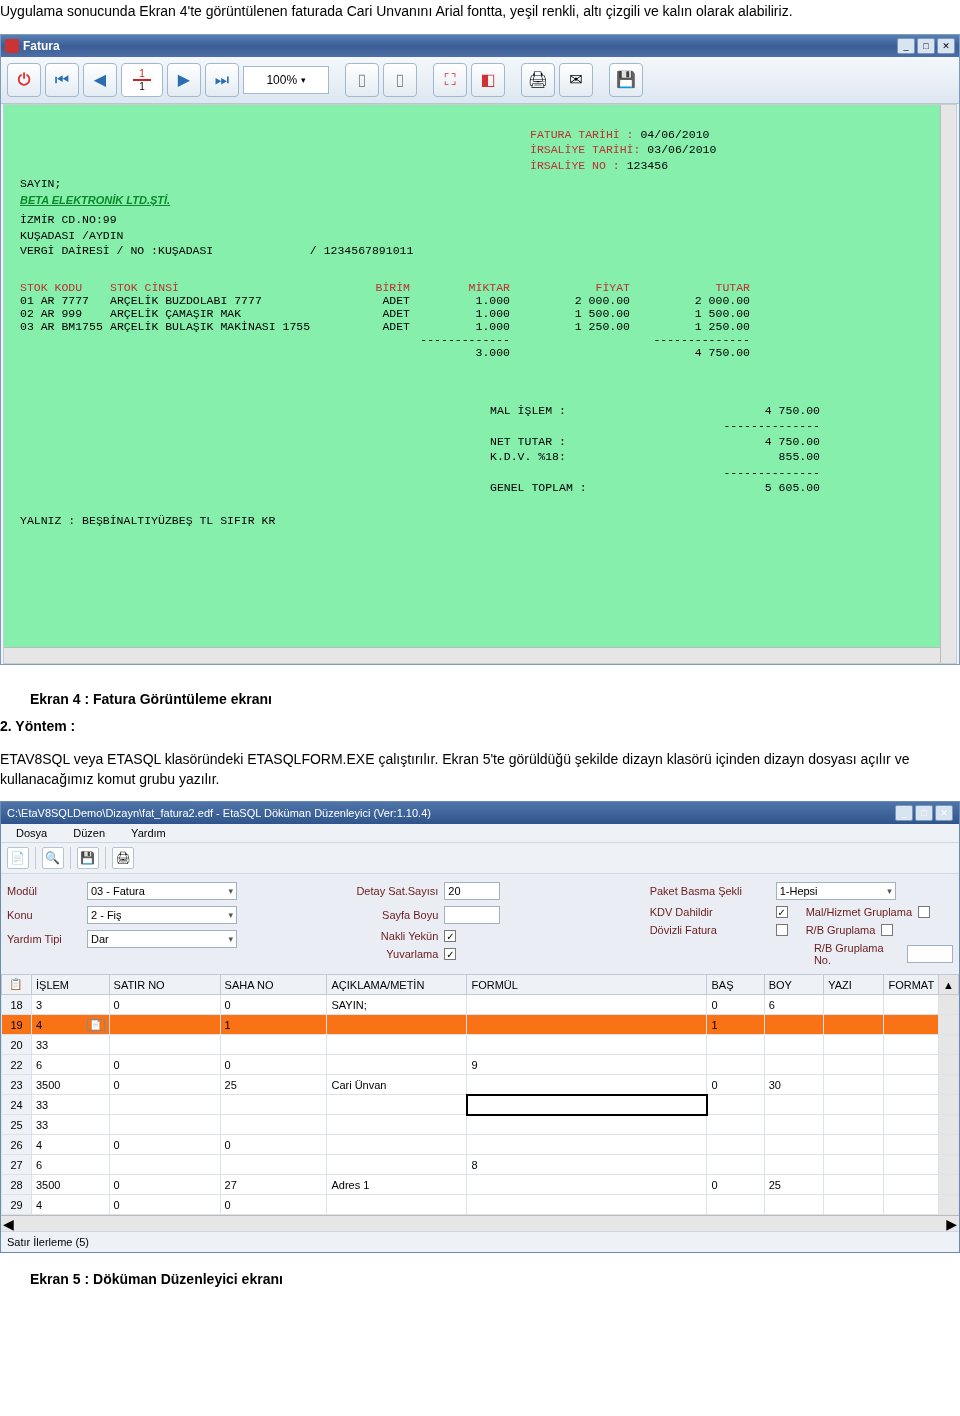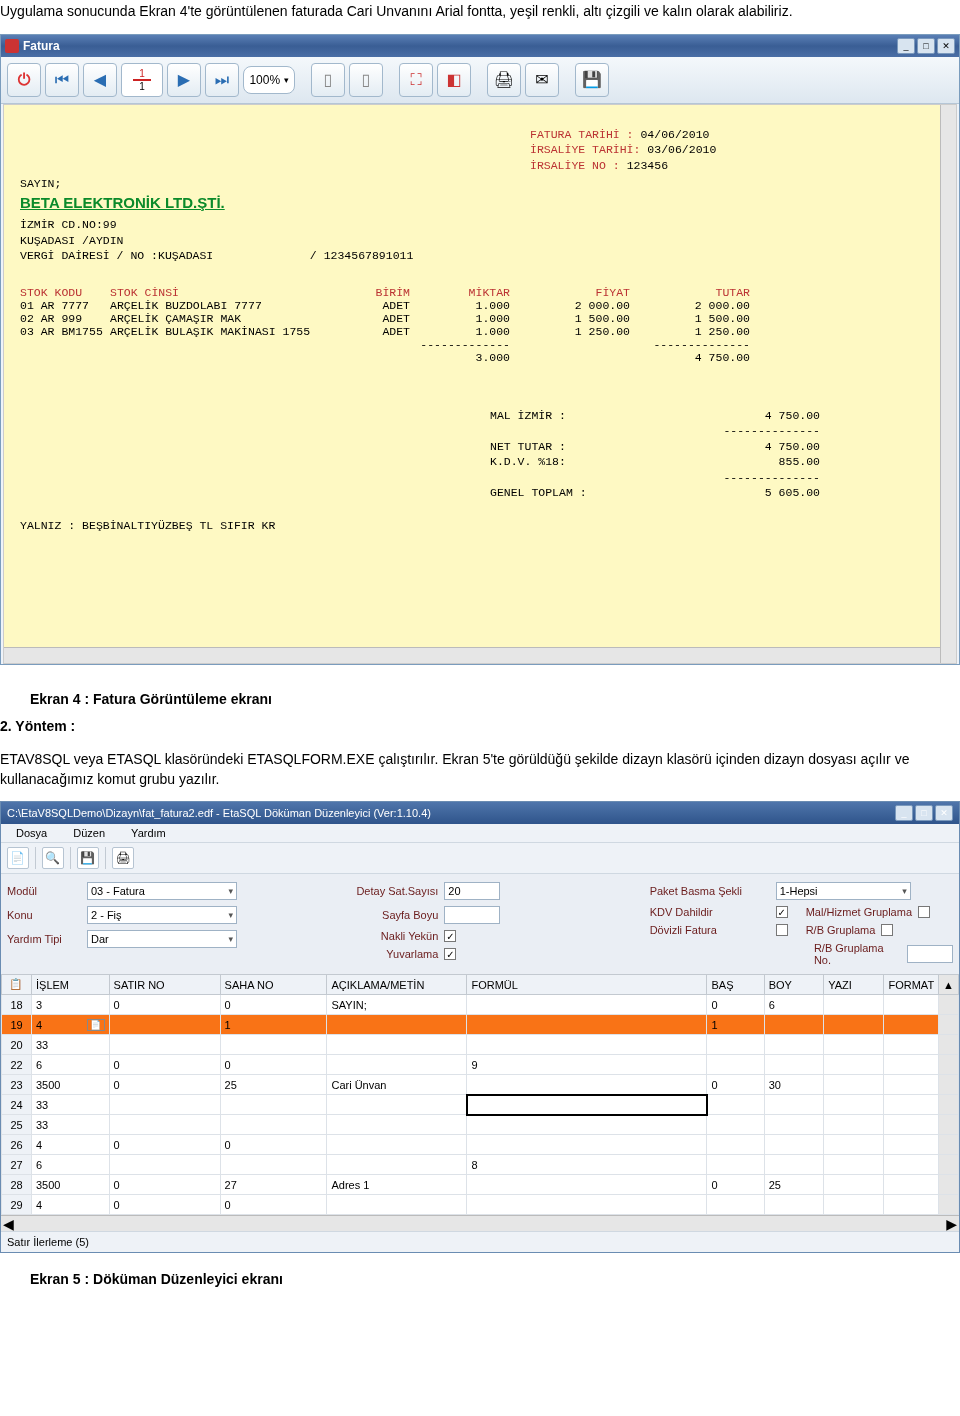--- a/index.html
+++ b/index.html
@@ -13,30 +13,30 @@
 .title-icon { width: 14px; height: 14px; background: #c33; border-radius: 2px; }
 .window-btns { margin-left: auto; display: flex; gap: 2px; }
 .win-btn { width: 18px; height: 16px; background: #d8e4f0; border: 1px solid #7a99bd; border-radius: 2px; font-size: 9px; display: flex; align-items: center; justify-content: center; cursor: pointer; }
 
 
 .toolbar { background: linear-gradient(#f4f8fb, #dde7f0); padding: 6px; display: flex; gap: 4px; align-items: center; border-bottom: 1px solid #b5c6d6; }
 .tb-btn { width: 34px; height: 34px; border: 1px solid #a2b8cc; border-radius: 4px; background: linear-gradient(#fff, #e3ecf3); display: flex; align-items: center; justify-content: center; cursor: pointer; font-size: 16px; }
 .tb-btn.power { color: #d33; font-weight: bold; }
 .pager { border: 1px solid #a2b8cc; border-radius: 4px; background: #fff; width: 42px; height: 34px; display: flex; flex-direction: column; align-items: center; justify-content: center; font-size: 10px; }
 .pager .top { color: #c22; border-bottom: 2px solid #c22; padding: 0 6px; }
-.zoom-box { border: 1px solid #a2b8cc; border-radius: 8px; background: #fff; width: 52px; height: 28px; display: flex; align-items: center; justify-content: center; gap: 4px; font-size: 12px; }
+.zoom-box { border: 1px solid #a2b8cc; border-radius: 0; background: #fff; width: 86px; height: 28px; display: flex; align-items: center; justify-content: center; gap: 4px; font-size: 12px; }
 .tb-sep { width: 8px; }
 
 
-.invoice-body { background: #fef9c3; margin: 0 2px; border: 1px solid #ccc; position: relative; padding: 22px 16px 12px 16px; font-family: "Courier New", monospace; font-size: 11.5px; min-height: 560px; }
+.invoice-body { background: #86efac; margin: 0 2px; border: 1px solid #ccc; position: relative; padding: 22px 16px 12px 16px; font-family: "Courier New", monospace; font-size: 11.5px; min-height: 560px; }
 .invoice-body .scroll-v { position: absolute; right: 0; top: 0; bottom: 0; width: 16px; background: #e6e6e6; border-left: 1px solid #bbb; }
 .invoice-body .scroll-h { position: absolute; left: 0; right: 16px; bottom: 0; height: 16px; background: #e6e6e6; border-top: 1px solid #bbb; }
 .inv-header-dates { text-align: left; margin-left: 510px; line-height: 1.35; }
 .inv-label-red { color: #b33; }
-.company { color: #0a8a2a; font-weight: bold; font-family: Arial; font-size: 15px; text-decoration: underline; margin-top: 4px; }
+.company { color: #0a8a2a; font-weight: bold; font-style: italic; font-family: Arial; font-size: 11px; text-decoration: underline; margin-top: 4px; }
 .addr { margin-top: 6px; line-height: 1.35; }
 .items-header { margin-top: 22px; color: #b33; display: grid; grid-template-columns: 90px 220px 80px 100px 120px 120px; }
 .items-row { display: grid; grid-template-columns: 90px 220px 80px 100px 120px 120px; }
 .right { text-align: right; }
 .dash-row { display: grid; grid-template-columns: 90px 220px 80px 100px 120px 120px; }
 .totals { margin-top: 44px; margin-left: 470px; line-height: 1.35; }
 .totals-row { display: grid; grid-template-columns: 150px 180px; }
 .yalniz { margin-top: 18px; }
 
 
@@ -175,21 +175,21 @@
       <span></span>
         <span></span>
         <span></span>
       <span class="right">3.000</span>
         <span></span>
       <span class="right">4 750.00</span>
     </div>
 
     <div class="totals">
       <div class="totals-row">
-          <span>MAL İZMİR   :</span>
+          <span>MAL İŞLEM   :</span>
           <span class="right">4 750.00</span>
         </div>
       <div class="totals-row">
           <span></span>
           <span class="right">--------------</span>
         </div>
       <div class="totals-row">
           <span>NET TUTAR    :</span>
           <span class="right">4 750.00</span>
         </div>
@@ -276,21 +276,21 @@
           <span class="chk">✓</span>
         </div>
       <div class="form-row" style="margin-top:6px;">
           <span class="lbl2">Yuvarlama</span>
           <span class="chk">✓</span>
         </div>
     </div>
     <div>
       <div class="form-row">
           <span class="lbl3">Paket Basma Şekli</span>
-          <div class="dd" style="width:135px;">1-Hepsi</div>
+          <div class="dd" style="width:120px;">1-Hepsi</div>
         </div>
       <div class="form-row" style="margin-top:6px;">
           <span class="lbl3">KDV Dahildir</span>
           <span class="chk">✓</span>
         <span class="lbl3" style="width:auto;margin-left:12px;">Mal/Hizmet Gruplama</span>
           <span class="chk"></span>
         </div>
       <div class="form-row" style="margin-top:6px;">
           <span class="lbl3">Dövizli Fatura</span>
           <span class="chk"></span>

